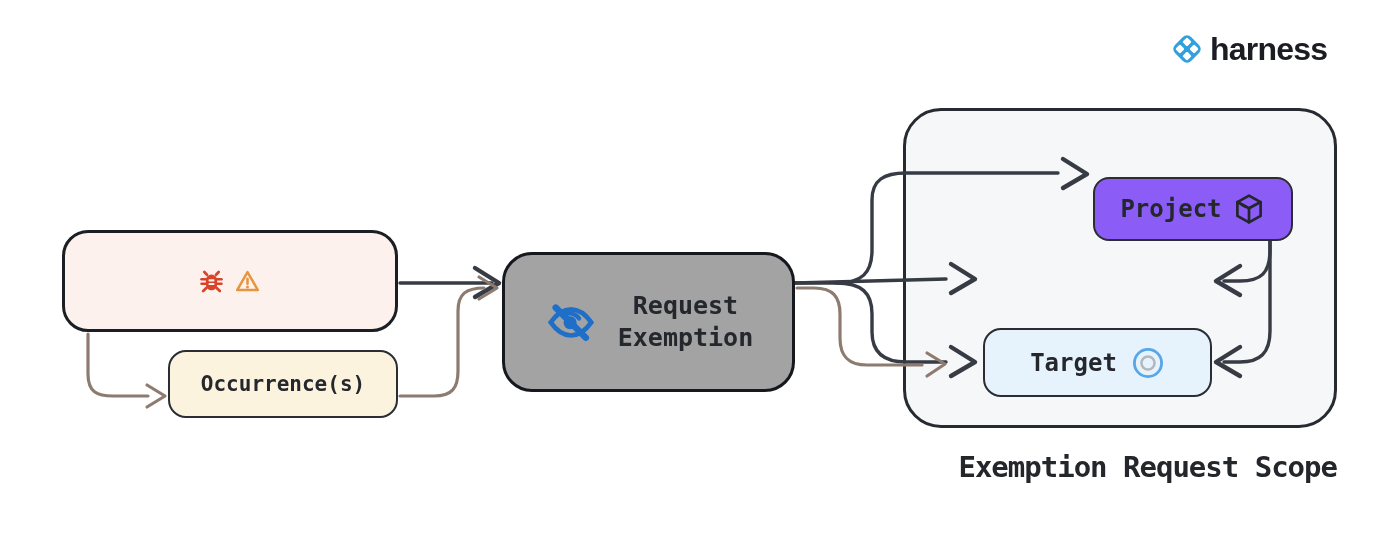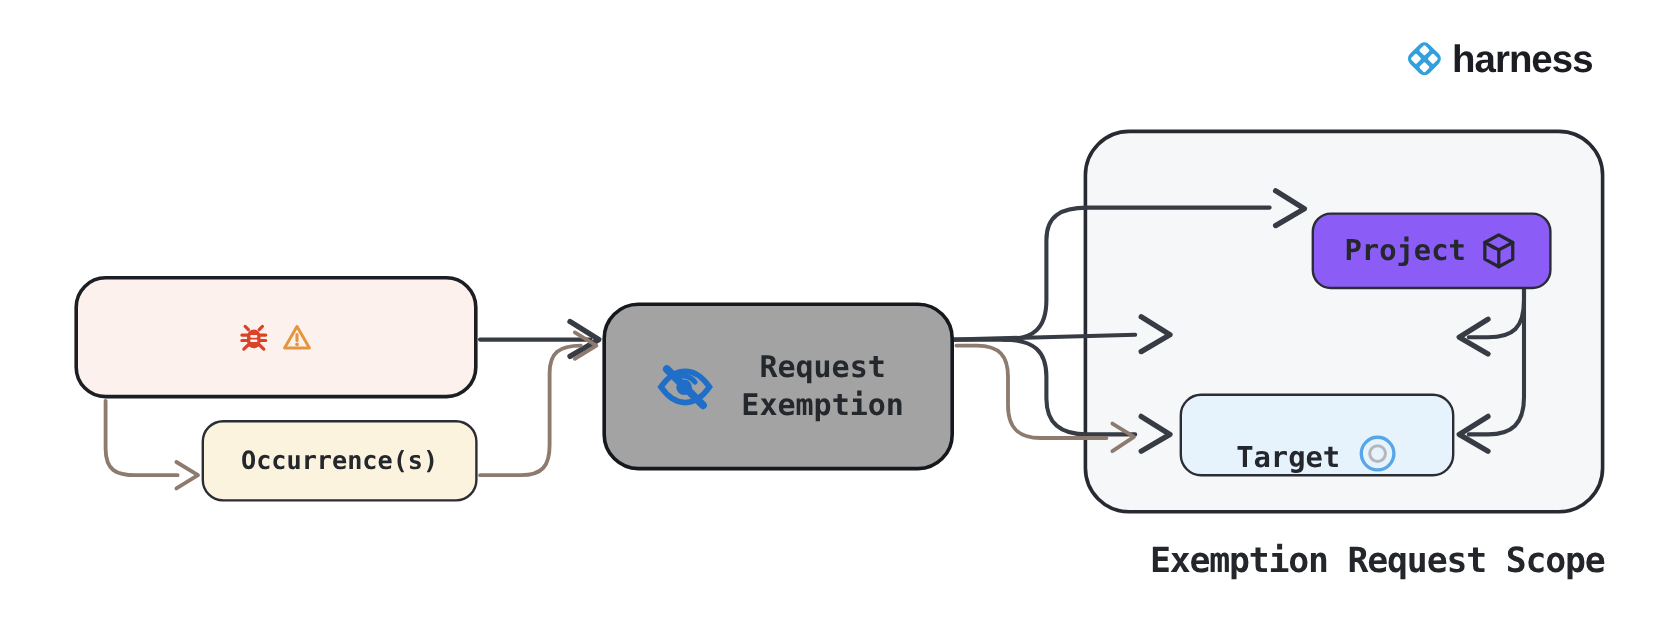--- a/index.html
+++ b/index.html
@@ -45,21 +45,21 @@
     gap:10px;font-size:24px;margin-top:31px;
   }
   .pipeline{
     left:982px;top:239px;width:228px;height:69px;
     background:#f4f0fb;border:2px solid #2a2d33;border-radius:18px;
     gap:10px;font-size:24px;
   }
   .target{
     left:983px;top:328px;width:229px;height:69px;
     background:#e6f3fd;border:2px solid #2a2d33;border-radius:18px;
-    gap:14px;font-size:24px;align-items:flex-end;
+    gap:14px;font-size:24px;
   }
   .scopetitle{
     position:absolute;left:903px;top:450px;width:434px;
     text-align:right;font-size:29px;font-weight:700;color:#23262b;
     letter-spacing:-1px;
   }
   
   .logo{
     position:absolute;left:1168px;top:29px;height:40px;
     display:flex;align-items:center;gap:4px;

